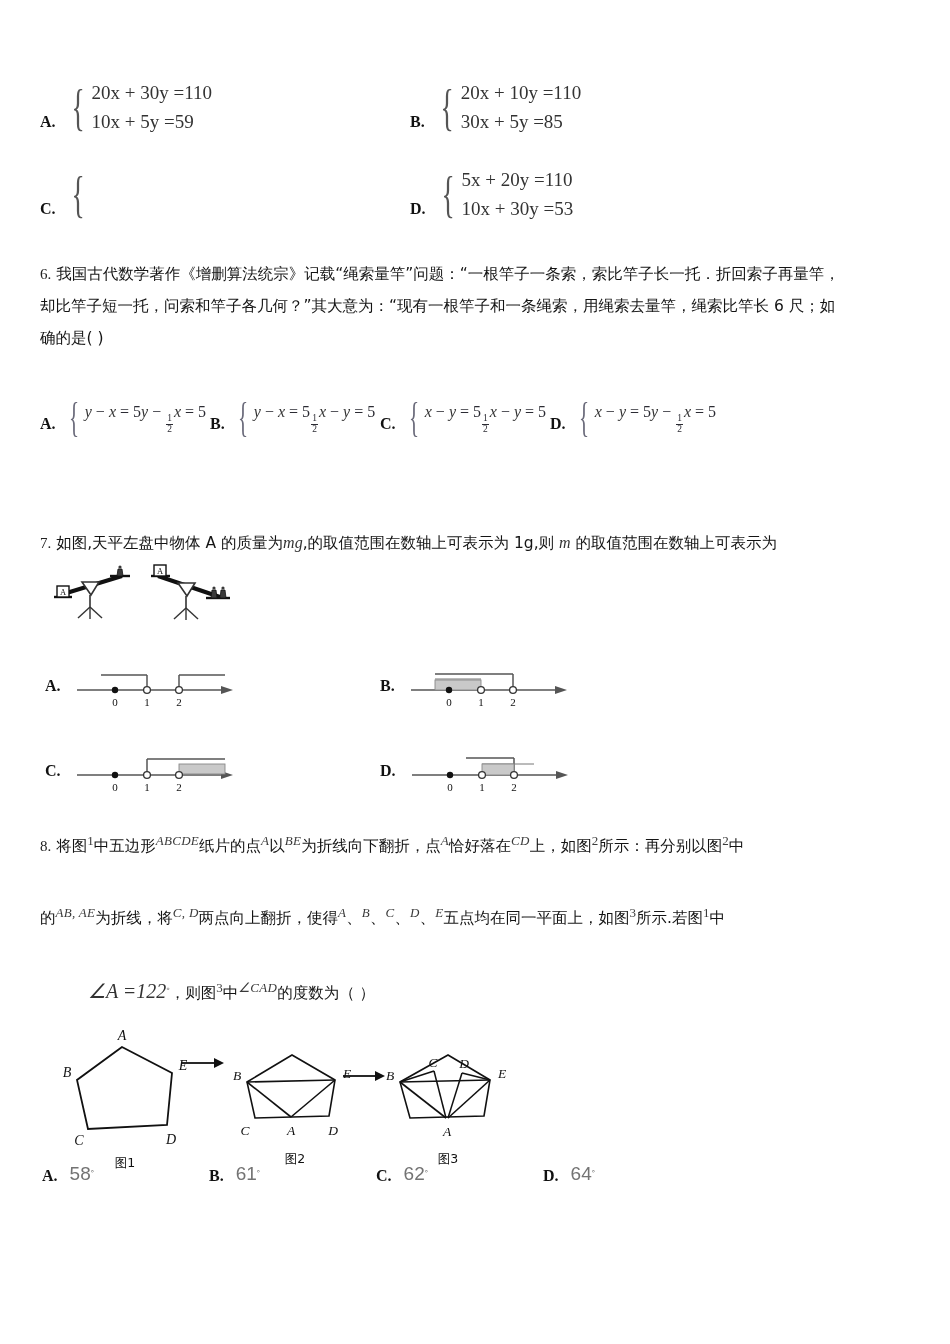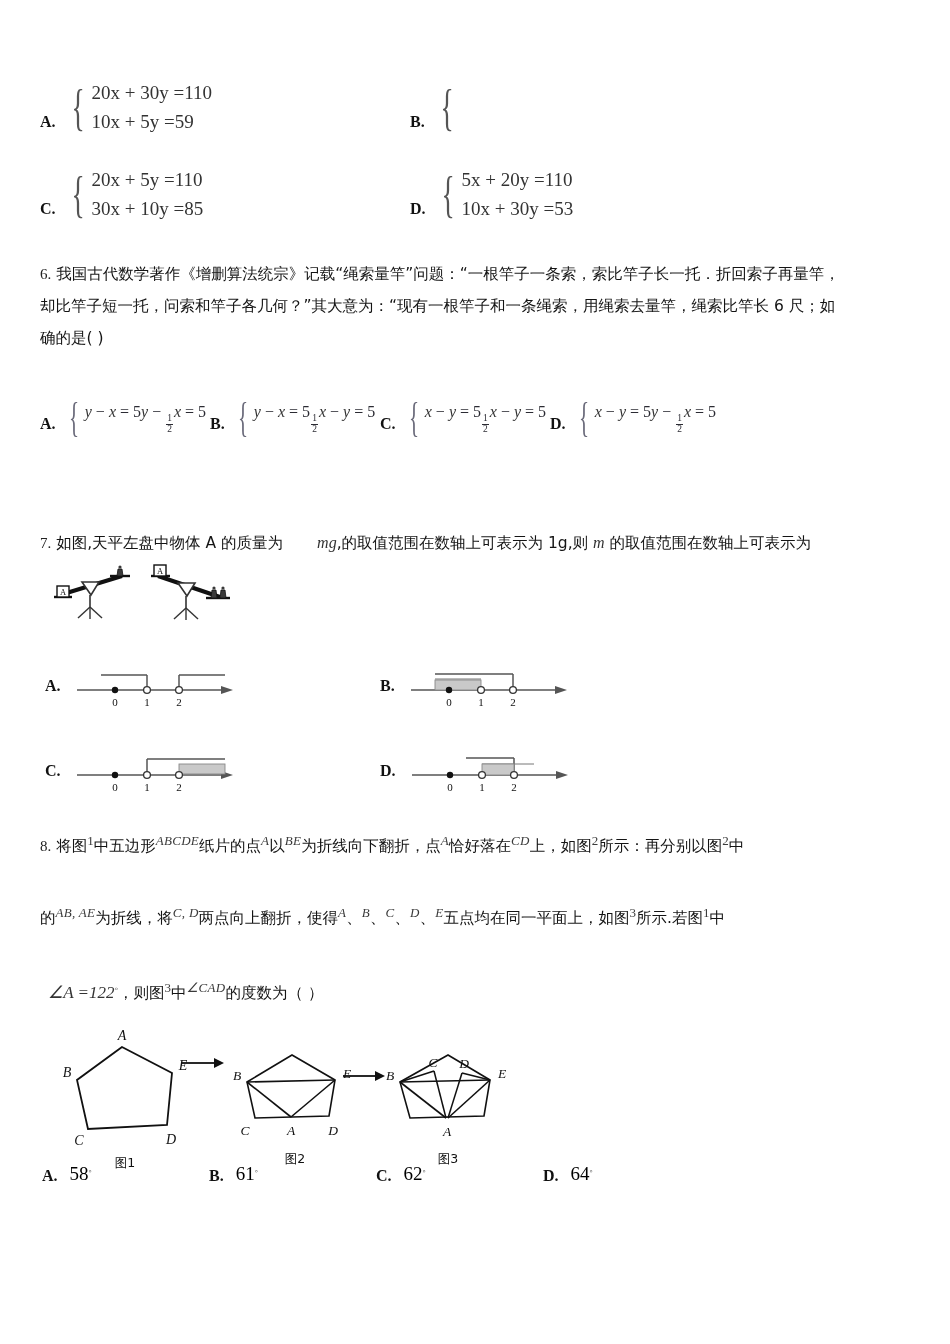--- a/index.html
+++ b/index.html
@@ -6,21 +6,21 @@
   body{
     width:950px;height:1344px;background:#ffffff;
     font-family:"Liberation Serif", serif;
     color:#1a1a1a;position:relative;overflow:hidden;
   }
   .page{position:relative;width:950px;height:1344px;}
 
   
   .cn{font-family:"DejaVu Sans","Liberation Sans",sans-serif;font-size:15.5px;color:#141414;}
   .mi{font-family:"Liberation Serif",serif;font-style:italic;color:#333;}
-  .mn{font-family:Liberation Serif, serif;color:#000000;}
+  .mn{font-family:Liberation Sans, sans-serif;color:#737373;}
   .opt-letter{font-family:"Liberation Serif",serif;font-weight:bold;font-size:16px;color:#111;}
 
   
   .q5-block{position:absolute;left:0;top:78px;width:950px;}
   .sys-row{display:flex;width:950px;margin-bottom:16px;}
   .sys-cell{display:flex;align-items:center;}
   .sys-cell .opt-letter{margin-right:10px;align-self:flex-end;padding-bottom:6px;}
   .brace{
     font-family:"Liberation Serif",serif;font-size:50px;line-height:0.82;
     color:#555;font-weight:300;margin-right:2px;transform:scaleX(0.55);
@@ -74,31 +74,31 @@
         <span class="opt-letter">A.</span>
         <span class="brace">{</span>
         <span class="eqs">
           <span class="eq">20x + 30y =110</span>
           <span class="eq">10x + 5y =59</span>
         </span>
       </div>
       <div class="sys-cell" style="width:400px;padding-left:10px;">
         <span class="opt-letter">B.</span>
         <span class="brace">{</span>
+        <span class="eqs">
+          <span class="eq">20x + 10y =110</span>
+          <span class="eq">30x + 5y =85</span>
+        </span>
       </div>
     </div>
 
     <div class="sys-row" style="margin-top:28px;">
       <div class="sys-cell" style="width:360px;padding-left:40px;">
         <span class="opt-letter">C.</span>
         <span class="brace">{</span>
-        <span class="eqs">
-          <span class="eq">20x + 5y =110</span>
-          <span class="eq">30x + 10y =85</span>
-        </span>
       </div>
       <div class="sys-cell" style="width:400px;padding-left:10px;">
         <span class="opt-letter">D.</span>
         <span class="brace">{</span>
         <span class="eqs">
           <span class="eq">5x + 20y =110</span>
           <span class="eq">10x + 30y =53</span>
         </span>
       </div>
     </div>
@@ -159,21 +159,21 @@
         <span class="eq-sm"><i class="mi">y</i> − <span class="frac">
               <span class="num">1</span>
               <span class="den">2</span>
             </span><i class="mi">x</i> = 5</span>
       </span>
     </div>
   </div>
 
   <div class="qpara cn" style="left:40px;top:530px;width:890px;line-height:26px;">
     <span class="qnum">7.</span>
-    <span>如图,天平左盘中物体 A 的质量为</span><span class="mi" style="font-size:16px;padding-left:34px;">mg</span><span>,的取值范围在数轴上可表示为 1g,则</span> <span class="mi" style="font-size:16px;">m</span> <span>的取值范围在数轴上可表示为</span>
+    <span>如图,天平左盘中物体 A 的质量为</span><span class="mi" style="font-size:16px;">mg</span><span>,的取值范围在数轴上可表示为 1g,则</span> <span class="mi" style="font-size:16px;">m</span> <span>的取值范围在数轴上可表示为</span>
   </div>
 
   <div class="fig" style="left:52px;top:563px;">
     <svg width="185" height="62" viewBox="0 0 185 62">
 
       <g>
 
         <line x1="8" y1="32" x2="70" y2="13" stroke="#111" stroke-width="4"></line>
 
         <polygon points="30,19 47,19 39,32" fill="#ffffff" stroke="#333" stroke-width="1.6"></polygon>
@@ -288,21 +288,21 @@
   <div class="qpara cn" style="left:40px;top:828px;width:890px;line-height:26px;">
     <span class="qnum">8.</span>
     <span>将图</span><span class="supn">1</span><span>中五边形</span><span class="sup">ABCDE</span><span>纸片的点</span><span class="sup">A</span><span>以</span><span class="sup">BE</span><span>为折线向下翻折，点</span><span class="sup">A</span><span>恰好落在</span><span class="sup">CD</span><span>上，如图</span><span class="supn">2</span><span>所示：再分别以图</span><span class="supn">2</span><span>中</span>
   </div>
 
   <div class="qpara cn" style="left:40px;top:900px;width:890px;line-height:26px;">
     <span>的</span><span class="sup">AB, AE</span><span>为折线，将</span><span class="sup">C, D</span><span>两点向上翻折，使得</span><span class="sup">A</span><span>、</span><span class="sup">B</span><span>、</span><span class="sup">C</span><span>、</span><span class="sup">D</span><span>、</span><span class="sup">E</span><span>五点均在同一平面上，如图</span><span class="supn">3</span><span>所示.若图</span><span class="supn">1</span><span>中</span>
   </div>
 
   <div class="qpara cn" style="left:48px;top:975px;width:890px;line-height:26px;">
-    <span class="mi" style="font-size:17px;">∠A =122</span><span class="supn" style="font-size:10px;">◦</span><span>，则图</span><span class="supn">3</span><span>中</span><span class="sup">∠CAD</span><span>的度数为（    ）</span>
+    <span class="mi" style="font-size:20px;margin-left:40px;">∠A =122</span><span class="supn" style="font-size:10px;">◦</span><span>，则图</span><span class="supn">3</span><span>中</span><span class="sup">∠CAD</span><span>的度数为（    ）</span>
   </div>
 
   <div class="fig" style="left:55px;top:1025px;">
     <svg width="170" height="130" viewBox="0 0 170 130">
       <polygon points="67,22 22,55 33,104 112,100 117,48" fill="none" stroke="#111" stroke-width="1.8"></polygon>
       <text x="67" y="15" font-family="Liberation Serif, serif" font-style="italic" font-size="14" text-anchor="middle" fill="#111">A</text>
       <text x="12" y="52" font-family="Liberation Serif, serif" font-style="italic" font-size="14" text-anchor="middle" fill="#111">B</text>
       <text x="24" y="120" font-family="Liberation Serif, serif" font-style="italic" font-size="14" text-anchor="middle" fill="#111">C</text>
       <text x="116" y="119" font-family="Liberation Serif, serif" font-style="italic" font-size="14" text-anchor="middle" fill="#111">D</text>
       <text x="128" y="45" font-family="Liberation Serif, serif" font-style="italic" font-size="14" text-anchor="middle" fill="#111">E</text>

